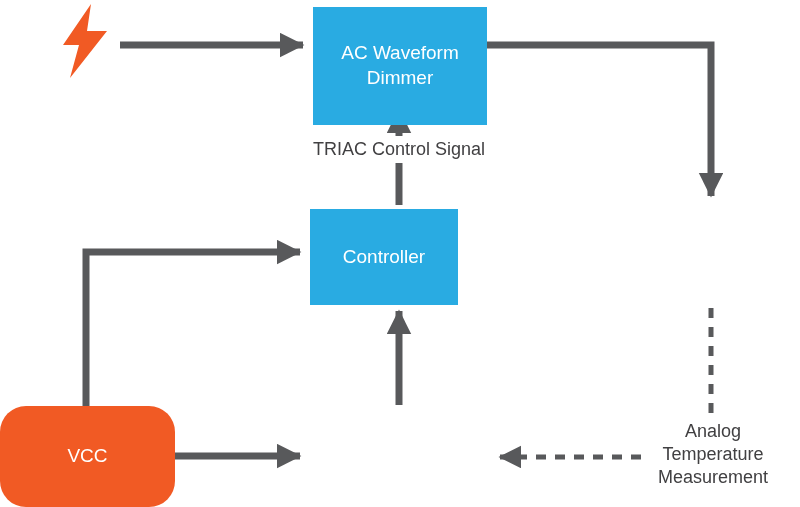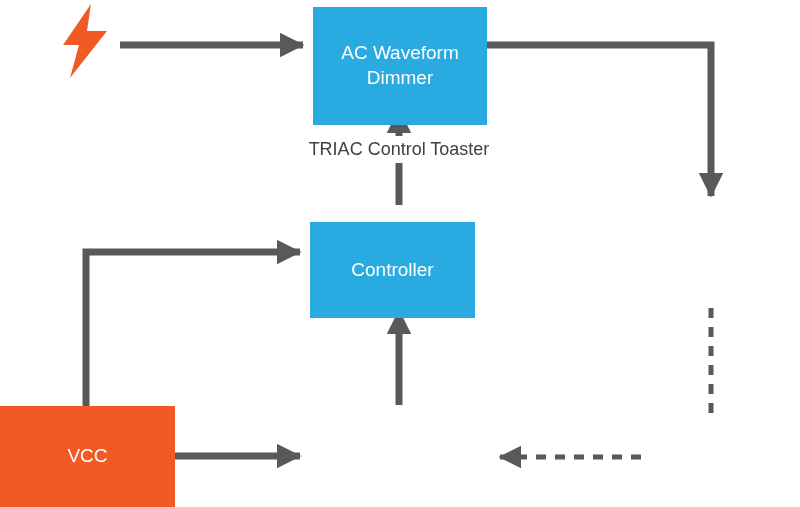--- a/index.html
+++ b/index.html
@@ -21,21 +21,21 @@
   .wire.dashed{stroke-width:5;stroke-dasharray:10 9;}
   .node{
     position:absolute;
     display:flex;align-items:center;justify-content:center;
     text-align:center;
     color:#fff;
     font-size:19px;line-height:1.3;
     white-space:pre-line;
   }
   .node.blue{background:var(--box-blue);}
-  .node.orange{background:var(--box-orange);}
+  .node.orange{background:var(--box-orange);border-radius:26px;}
   .edge-label{
     position:absolute;
     text-align:center;
     color:var(--label-dark);
     font-size:18px;line-height:1.28;
     white-space:pre-line;
   }
   .edge-label.masked{background:#fff;padding:2px 0;}
   .mains-label{
     position:absolute;
@@ -70,23 +70,26 @@
     <path class="wire dashed" d="M641,457 L500,457" marker-end="url(#ahd)"></path>
   </svg>
 
   <svg class="bolt" style="left:56px;top:4px" width="58" height="74" viewBox="0 0 58 74" xmlns="http://www.w3.org/2000/svg">
     <path d="M35 0 L7 41 L23 41 L14 74 L51 27 L31 27 Z" fill="#F15A24"></path>
   </svg>
 
   <div class="node blue" style="left:313px;top:7px;width:174px;height:118px">AC Waveform
 Dimmer</div>
 
-  <div class="node blue" style="left:310px;top:222px;width:165px;height:96px">Controller</div>
+  <div class="node blue" style="left:310px;top:209px;width:148px;height:96px">Controller</div>
 
 
 
   <div class="node orange" style="left:0px;top:406px;width:175px;height:101px">VCC</div>
 
-  <div class="edge-label masked" style="left:288px;top:136px;width:222px">TRIAC Control Toaster</div>
+  <div class="edge-label masked" style="left:288px;top:136px;width:222px">TRIAC Control Signal</div>
 
 
+  <div class="edge-label" style="left:632px;top:420px;width:162px">Analog
+Temperature
+Measurement</div>
 
 </div>
 
 </body></html>

